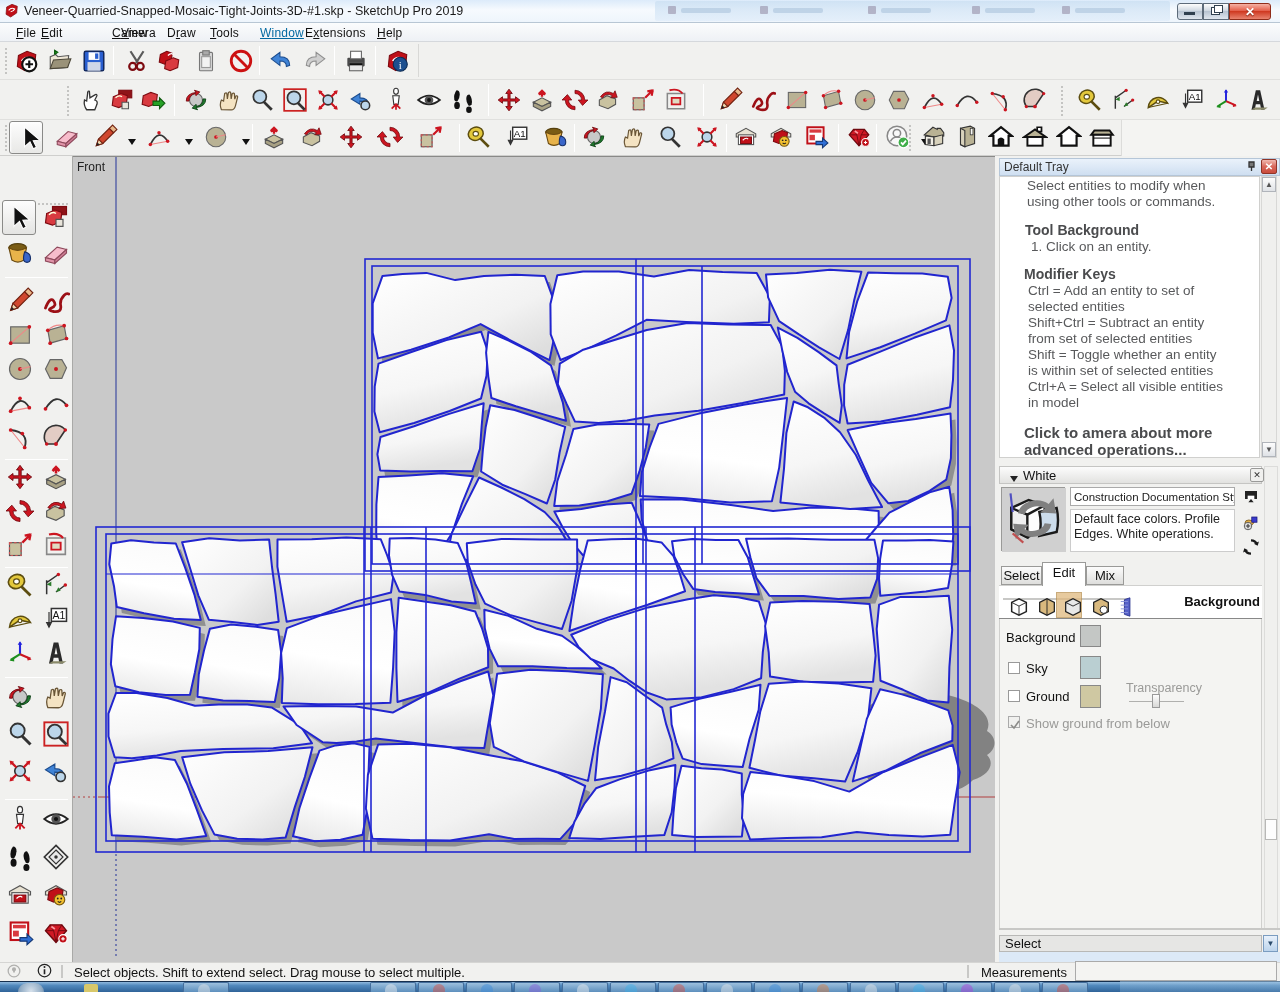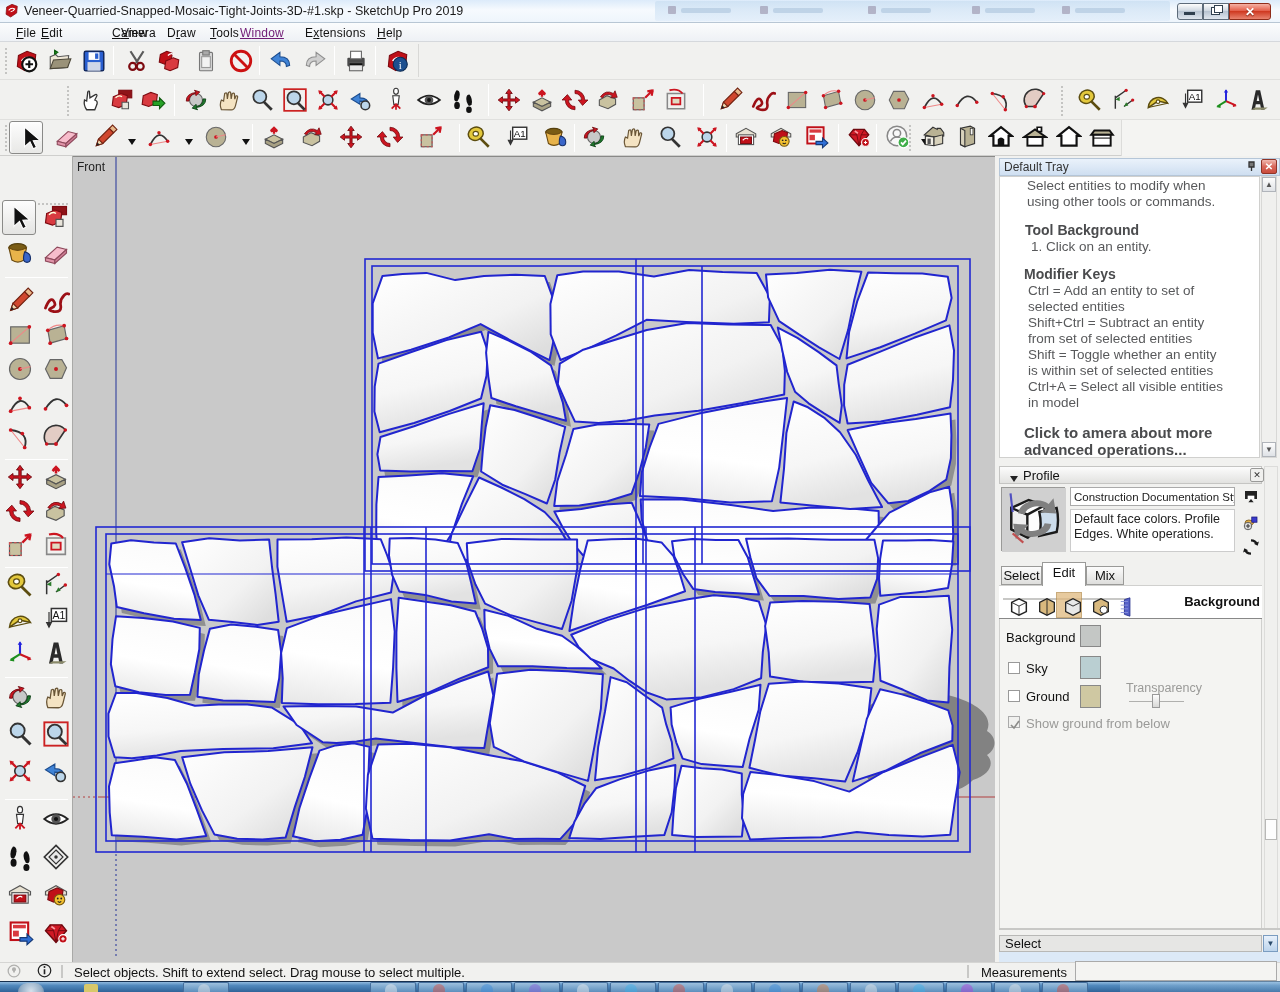--- a/index.html
+++ b/index.html
@@ -29,21 +29,21 @@
 <div style="position:absolute;left:1211px;top:7px;width:9px;height:8px;border:1.5px solid #30404f;background:#fff;"></div>
 <div style="position:absolute;left:1214px;top:5px;width:9px;height:8px;border:1.5px solid #30404f;background:#fff;"></div>
 <div style="position:absolute;left:1243px;top:5px;width:14px;height:12px;font:bold 12px 'Liberation Sans',sans-serif;color:#fff;text-align:center;text-shadow:0 1px 1px #7a1f10;">✕</div>
 <div style="position:absolute;left:0px;top:23px;width:1280px;height:19px;background:linear-gradient(180deg,#fbfcfd,#eef1f5);border-bottom:1px solid #d5d8dc;"></div>
 <div style="position:absolute;left:16px;top:26px;width:40px;height:15px;font:12px 'Liberation Sans',sans-serif;color:#111;letter-spacing:0.2px;"><span style="text-decoration:underline">F</span>ile</div>
 <div style="position:absolute;left:41px;top:26px;width:40px;height:15px;font:12px 'Liberation Sans',sans-serif;color:#111;letter-spacing:0.2px;"><span style="text-decoration:underline">E</span>dit</div>
 <div style="position:absolute;left:73px;top:26px;width:40px;height:15px;font:12px 'Liberation Sans',sans-serif;color:#111;letter-spacing:0.2px;margin-left:48px;"><span style="text-decoration:underline">V</span>iew</div>
 <div style="position:absolute;left:112px;top:26px;width:56px;height:15px;font:12px 'Liberation Sans',sans-serif;color:#111;letter-spacing:0.2px;"><span style="text-decoration:underline">C</span>amera</div>
 <div style="position:absolute;left:167px;top:26px;width:40px;height:15px;font:12px 'Liberation Sans',sans-serif;color:#111;letter-spacing:0.2px;">D<span style="text-decoration:underline">r</span>aw</div>
 <div style="position:absolute;left:210px;top:26px;width:48px;height:15px;font:12px 'Liberation Sans',sans-serif;color:#111;letter-spacing:0.2px;"><span style="text-decoration:underline">T</span>ools</div>
-<div style="position:absolute;left:240px;top:26px;width:56px;height:15px;font:12px 'Liberation Sans',sans-serif;color:#701a75;letter-spacing:0.2px;text-decoration:underline;"><span style="text-decoration:underline">W</span>indow</div>
+<div style="position:absolute;left:260px;top:26px;width:56px;height:15px;font:12px 'Liberation Sans',sans-serif;color:#0369a1;letter-spacing:0.2px;text-decoration:underline;"><span style="text-decoration:underline">W</span>indow</div>
 <div style="position:absolute;left:305px;top:26px;width:88px;height:15px;font:12px 'Liberation Sans',sans-serif;color:#111;letter-spacing:0.2px;">E<span style="text-decoration:underline">x</span>tensions</div>
 <div style="position:absolute;left:377px;top:26px;width:40px;height:15px;font:12px 'Liberation Sans',sans-serif;color:#111;letter-spacing:0.2px;"><span style="text-decoration:underline">H</span>elp</div>
 <div style="position:absolute;left:0px;top:42px;width:1280px;height:38px;background:#f1f1ef;border-bottom:1px solid #e0e0de;"></div>
 <div style="position:absolute;left:0px;top:80px;width:1280px;height:40px;background:#f1f1ef;border-bottom:1px solid #e0e0de;"></div>
 <div style="position:absolute;left:0px;top:120px;width:1280px;height:36px;background:#f1f1ef;border-bottom:1px solid #cfcfcd;"></div>
 <div style="position:absolute;left:4px;top:46px;width:5px;height:30px;"><svg width="5" height="30">
       <circle cx="2" cy="3" r="1" fill="#b5b5b3"></circle>
       <circle cx="2" cy="7" r="1" fill="#b5b5b3"></circle>
       <circle cx="2" cy="11" r="1" fill="#b5b5b3"></circle>
       <circle cx="2" cy="15" r="1" fill="#b5b5b3"></circle>
@@ -856,21 +856,21 @@
 <div style="position:absolute;left:1027px;top:178px;width:240px;font-family:'Liberation Sans',sans-serif;color:#58595b;font-size:13.5px;line-height:16px;">Select entities to modify when<br>using other tools or commands.</div>
 <div style="position:absolute;left:1025px;top:222px;width:230px;font-family:'Liberation Sans',sans-serif;color:#58595b;font-size:14px;font-weight:bold;color:#4a4b4d;">Tool Background</div>
 <div style="position:absolute;left:1031px;top:239px;width:226px;font-family:'Liberation Sans',sans-serif;color:#58595b;font-size:13.5px;">1. Click on an entity.</div>
 <div style="position:absolute;left:1024px;top:266px;width:230px;font-family:'Liberation Sans',sans-serif;color:#58595b;font-size:14px;font-weight:bold;color:#4a4b4d;">Modifier Keys</div>
 <div style="position:absolute;left:1028px;top:283px;width:240px;font-family:'Liberation Sans',sans-serif;color:#58595b;font-size:13.5px;line-height:16px;">Ctrl = Add an entity to set of<br>selected entities<br>Shift+Ctrl = Subtract an entity<br>from set of selected entities<br>Shift = Toggle whether an entity<br>is within set of selected entities<br>Ctrl+A = Select all visible entities<br>in model</div>
 <div style="position:absolute;left:1024px;top:424px;width:232px;font-family:'Liberation Sans',sans-serif;color:#58595b;font-size:15px;font-weight:bold;color:#4a4b4d;line-height:17px;">Click to amera about more advanced operations...</div>
 <div style="position:absolute;left:999px;top:466px;width:263px;height:18px;background:linear-gradient(180deg,#fcfcfc,#e2e2e0);border:1px solid #c5c5c3;"></div>
 <div style="position:absolute;left:1009px;top:470px;width:10px;height:10px;"><svg width="10" height="10">
       <path d="M1 2 L9 2 L5 8 Z" fill="#222"></path>
     </svg></div>
-<div style="position:absolute;left:1023px;top:468px;width:60px;height:15px;font:13px 'Liberation Sans',sans-serif;color:#111;">Profile</div>
+<div style="position:absolute;left:1023px;top:468px;width:60px;height:15px;font:13px 'Liberation Sans',sans-serif;color:#111;">White</div>
 <div style="position:absolute;left:1250px;top:468px;width:14px;height:14px;background:#f0f0ee;border:1px solid #9a9a98;border-radius:2px;font:9px 'Liberation Sans',sans-serif;color:#333;text-align:center;line-height:13px;">✕</div>
 <div style="position:absolute;left:1001px;top:487px;width:64px;height:64px;border:1px solid #9a9a98;"><svg width="64" height="64" viewBox="0 0 24 24">
       <rect width="24" height="24" fill="#d0d0d0"></rect>
       <path d="M3.5 7.5 L10 4.5 L16 6.5 L16 15 L9.5 18.5 L3.5 15.5 Z" fill="#fdfdfd" stroke="#1a1a1a" stroke-width="0.9"></path>
       <path d="M3.5 7.5 L9.5 10 L9.5 18.5 L3.5 15.5 Z" fill="#efefef" stroke="#1a1a1a" stroke-width="0.9"></path>
       <path d="M9.5 10 L16 6.5" fill="none" stroke="#1a1a1a" stroke-width="0.9"></path>
       <path d="M14 9 L20.5 7.5 Q21.5 12 20.5 16.5 L14 18 Q15 13.5 14 9 Z" fill="#ccdceb" stroke="#1a1a1a" stroke-width="0.9"></path>
       <path d="M6 9.5 A 7 5.5 0 0 1 17.5 6 l1.8 -2.2 l1 5.8 l-6 -0.4 l1.8 -1.6 a4.8 3.6 0 0 0 -7.6 2.2 Z" fill="#808080"></path>
       <path d="M18.5 13.5 A 7 5.5 0 0 1 7 17 l-1.8 2.2 l-1 -5.8 l6 0.4 l-1.8 1.6 a4.8 3.6 0 0 0 7.6 -2.2 Z" fill="#808080"></path>
       <path d="M3.2 2 L4 9" stroke="#5050c0" stroke-width="0.8"></path>

